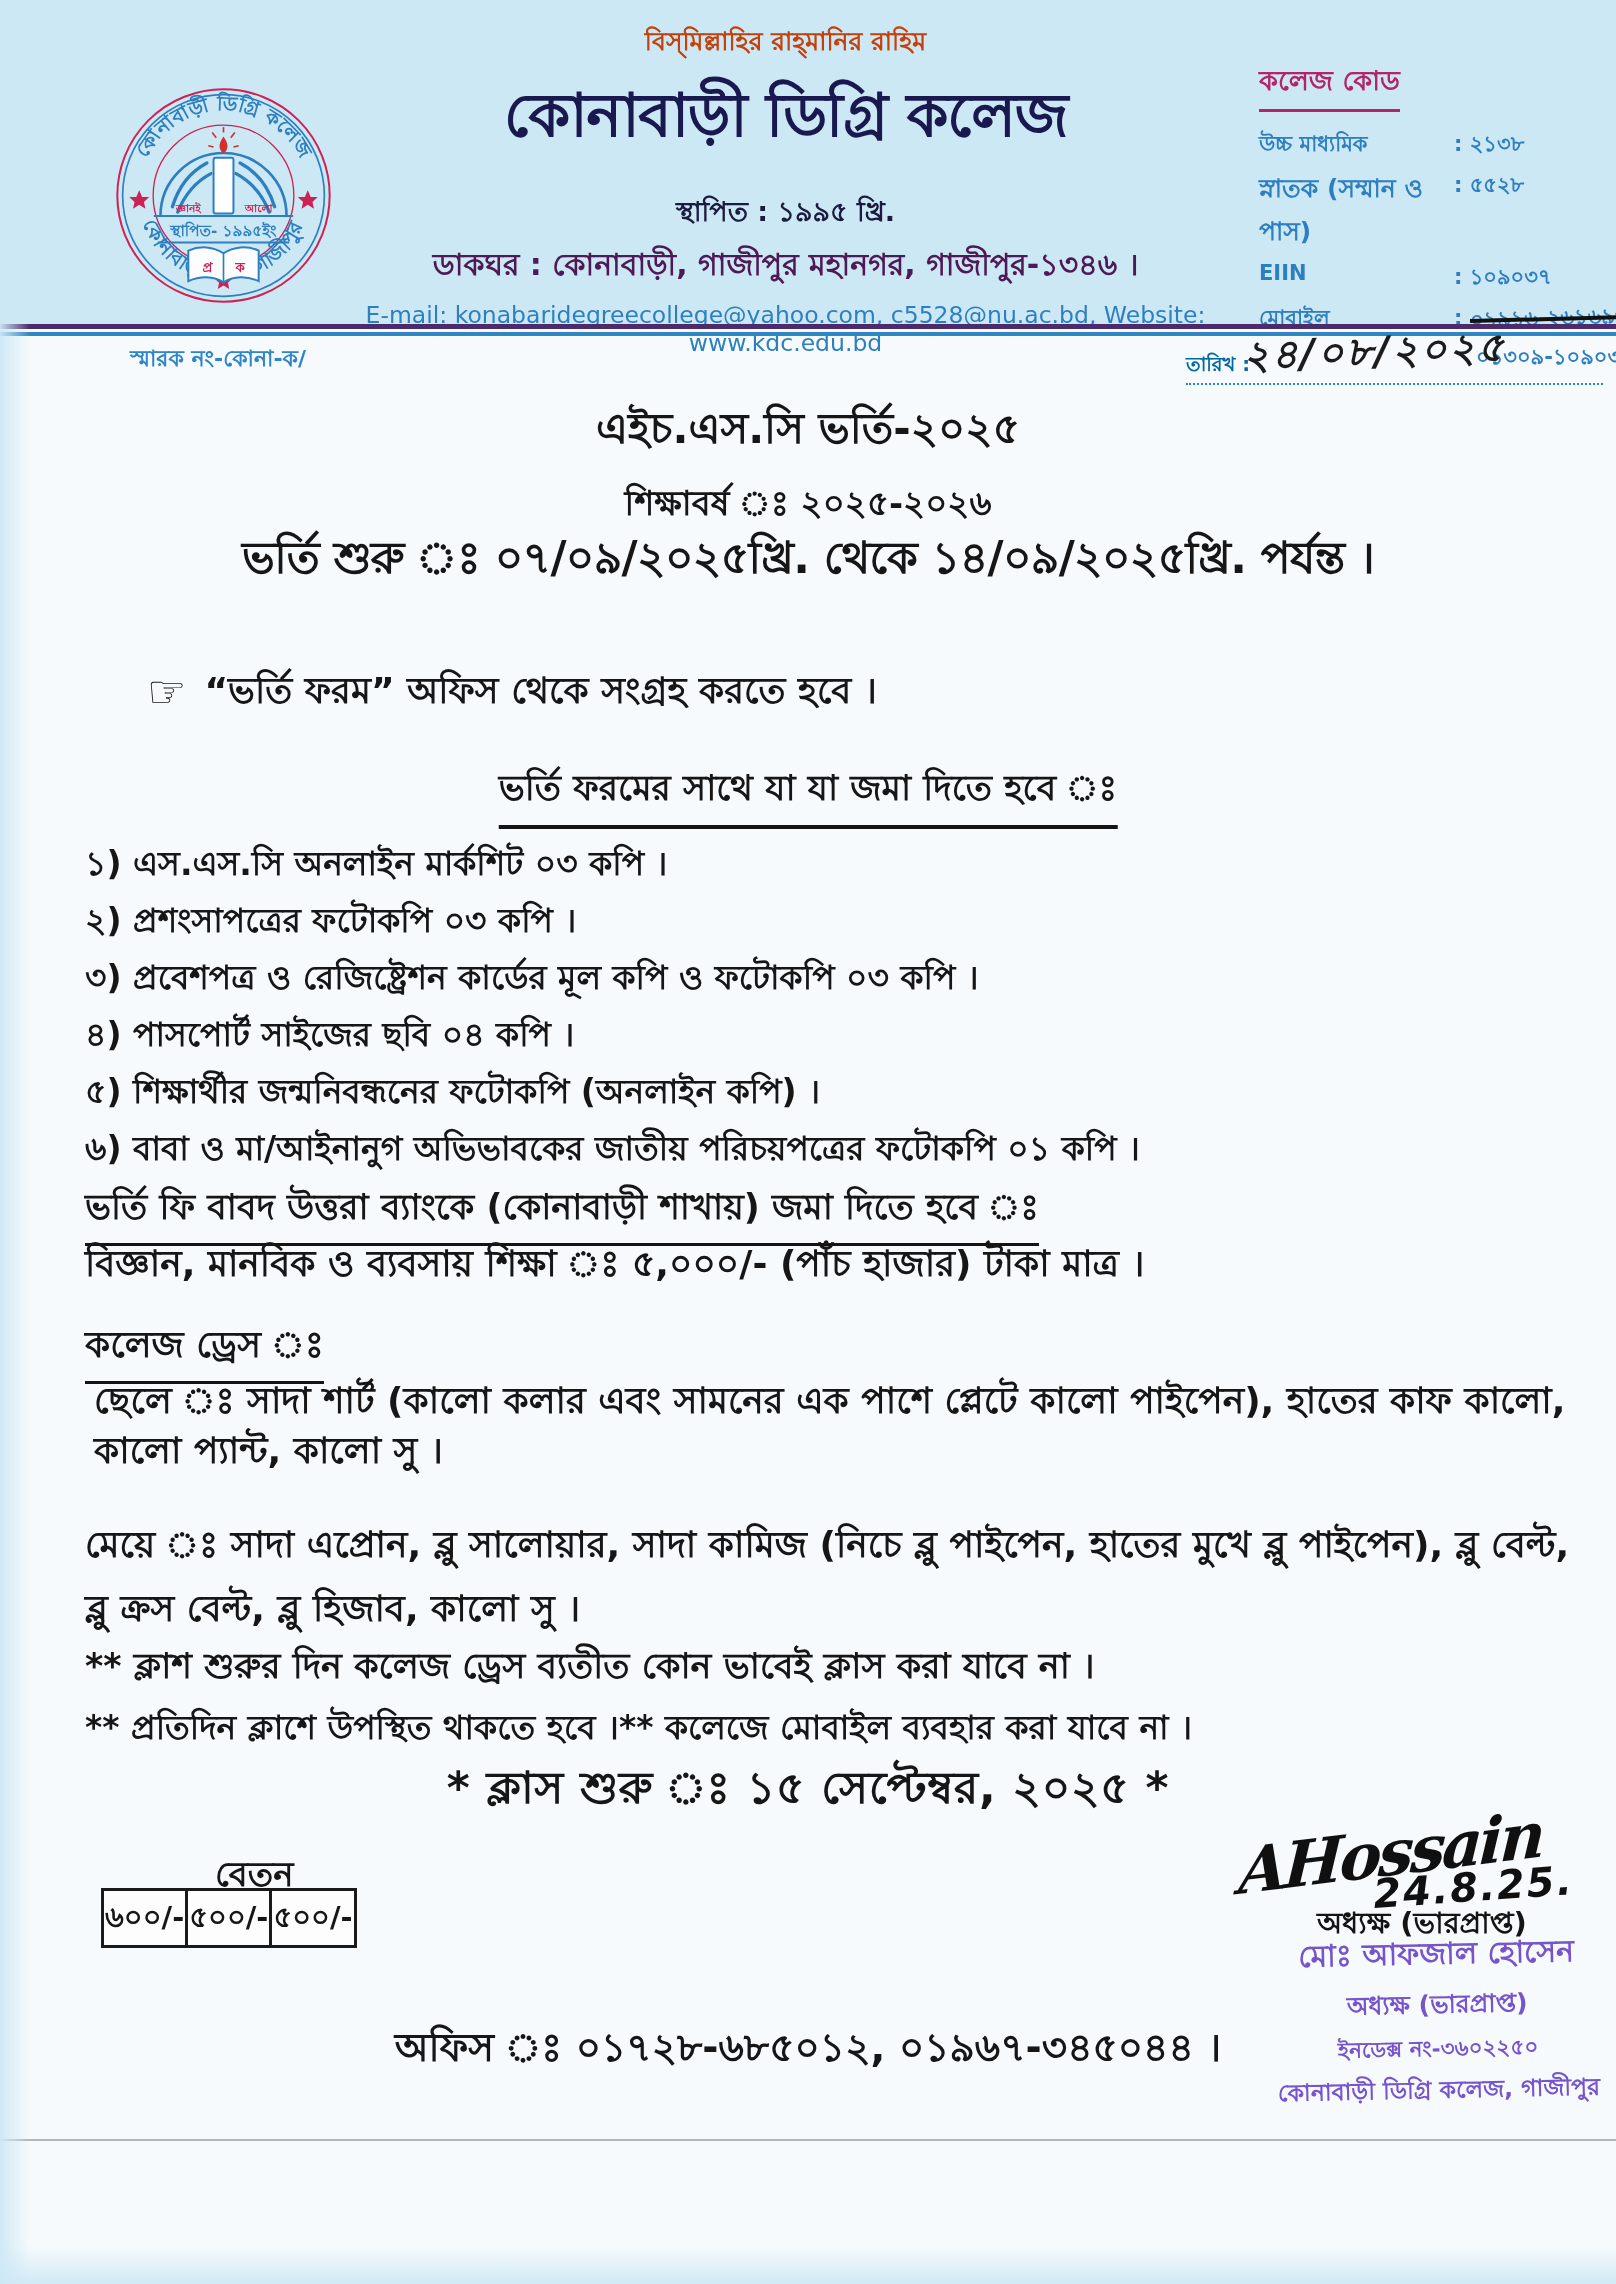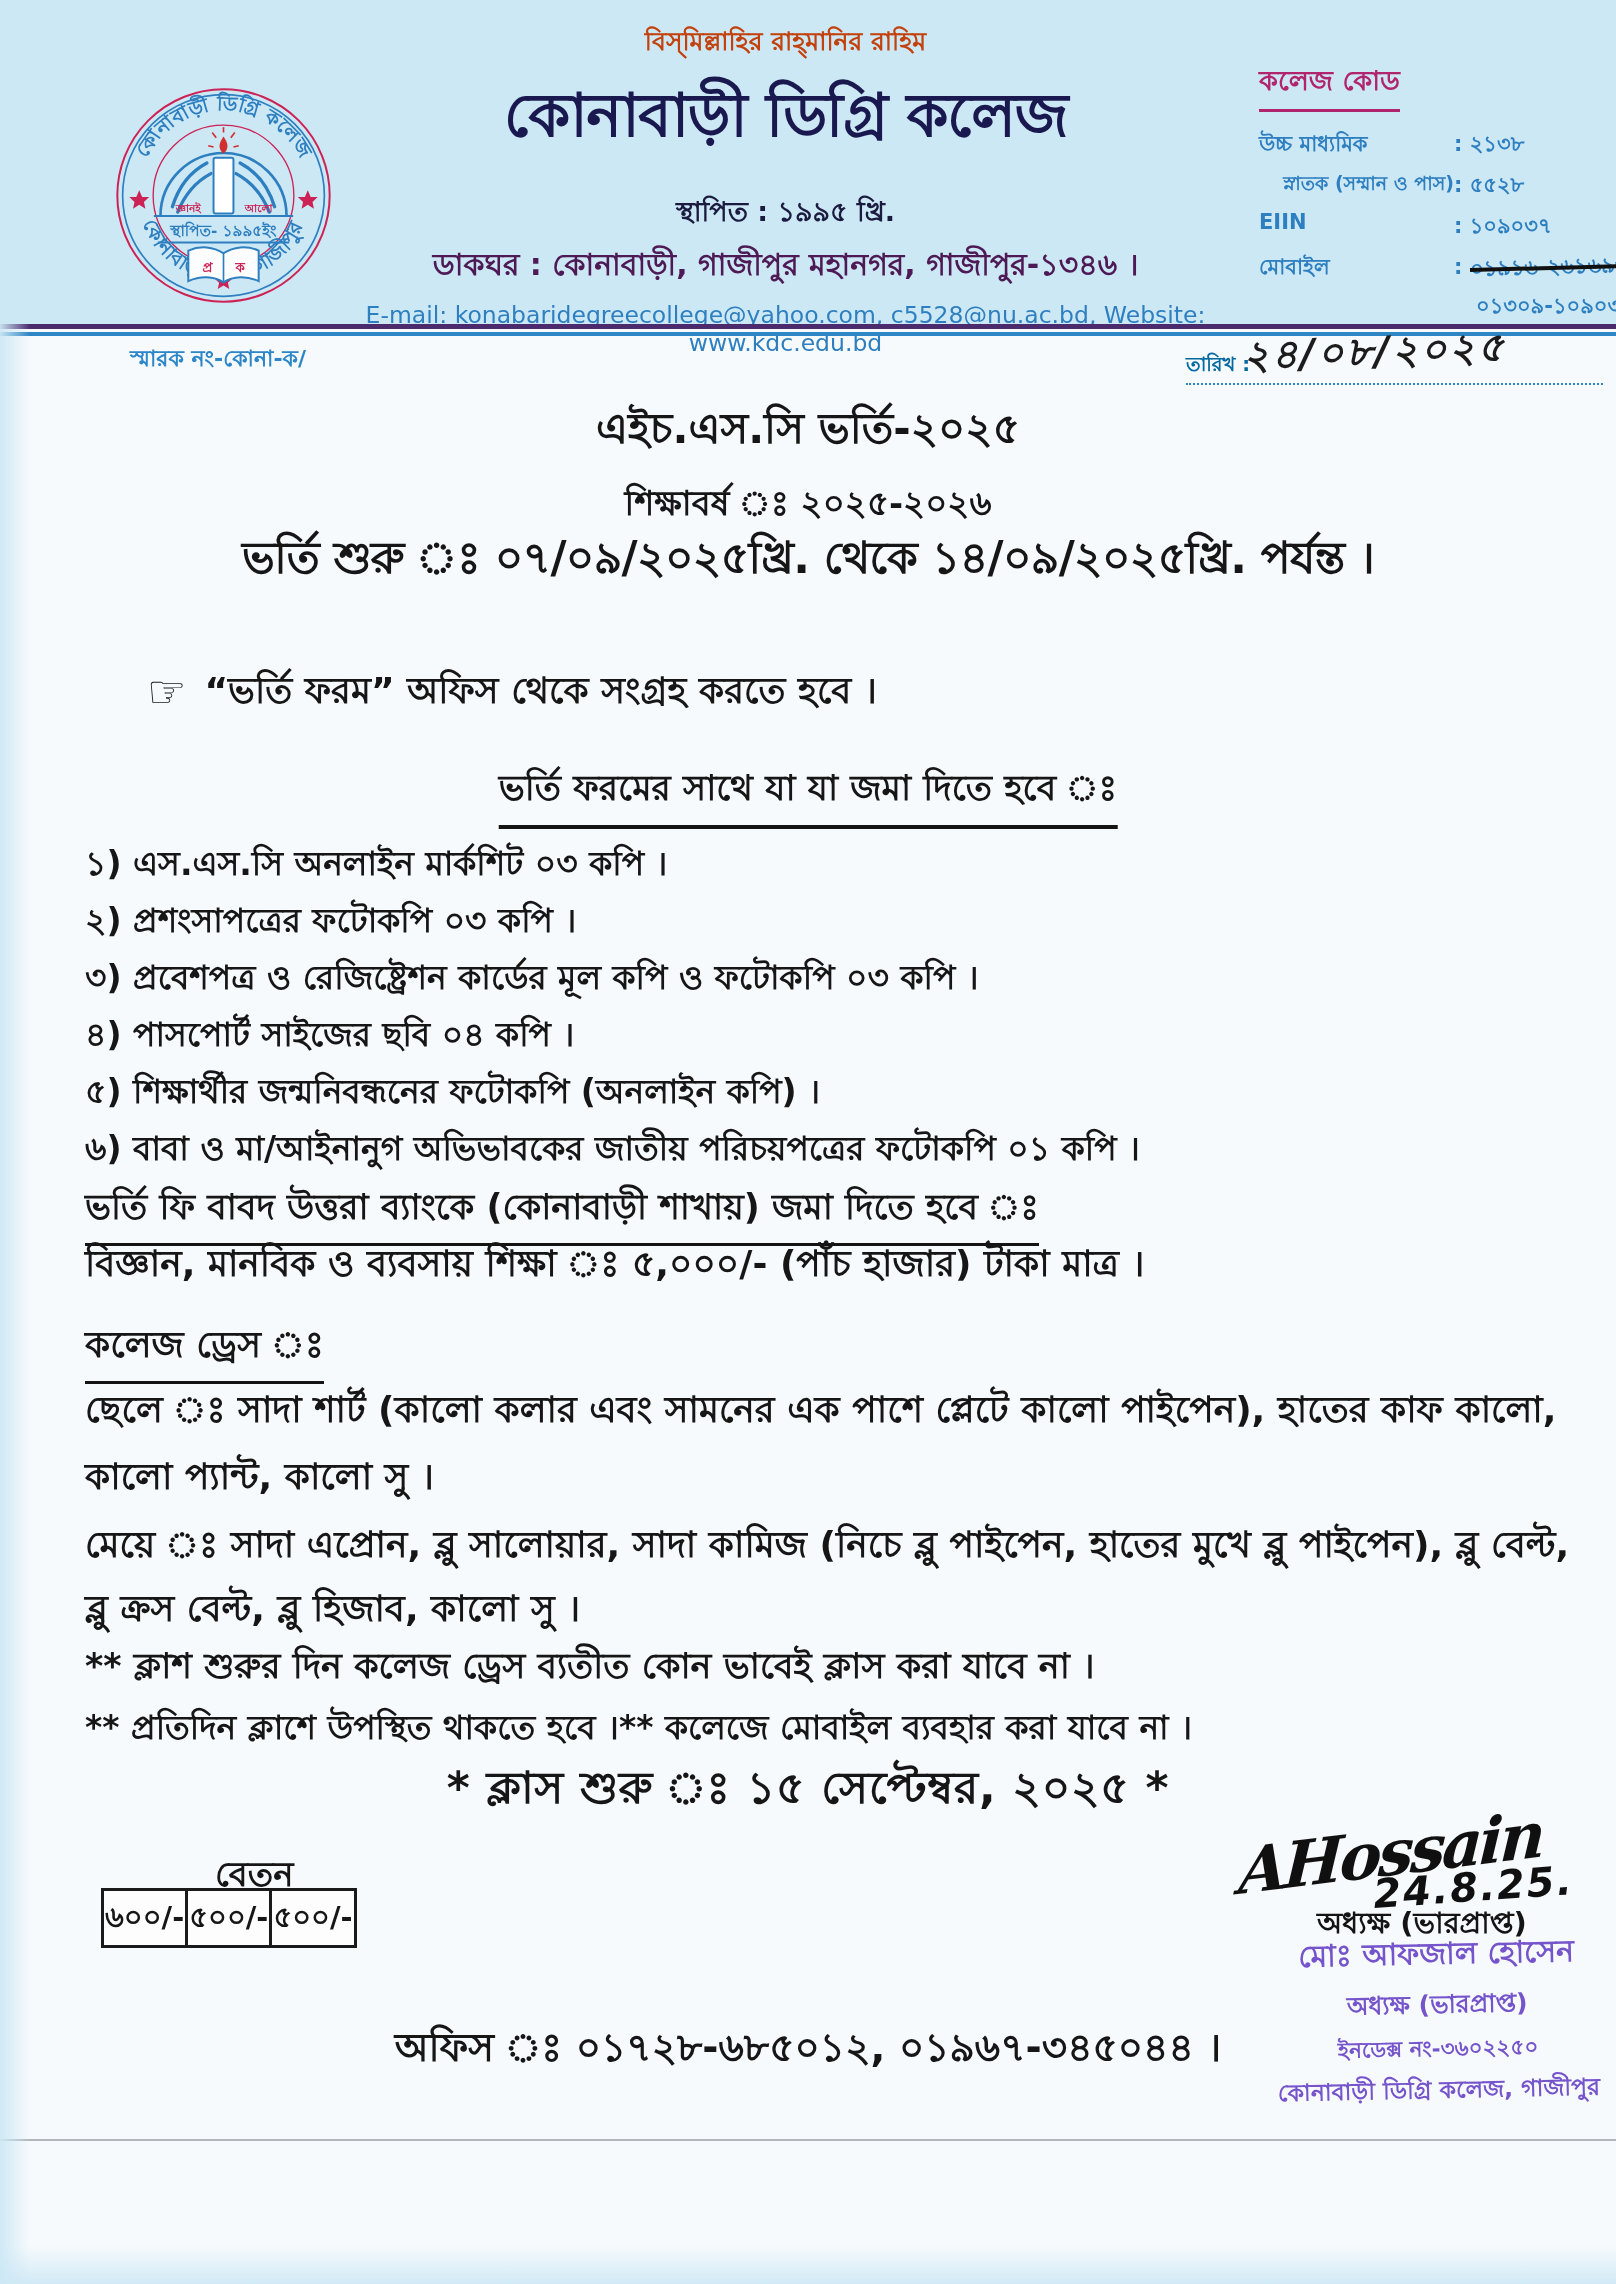--- a/index.html
+++ b/index.html
@@ -53,21 +53,21 @@
   .hand-icon { font-size:44px; margin-right:18px; vertical-align:-3.9px; }
   .req-title { top:761px; left:50%; transform:translateX(-50%); font-size:35px; font-weight:800;
                border-bottom:4.6px solid #141414; padding-bottom:5.2px; white-space:nowrap; }
   .req-list { top:835px; left:85px; right:39px; font-size:33px; font-weight:600; }
   .req-list > div { line-height:57px; }
   .fee-heading { top:1180px; left:85px; font-size:35px; font-weight:800;
                  border-bottom:3.9px solid #141414; padding-bottom:3.9px; }
   .fee-line { top:1236px; left:85px; font-size:36px; font-weight:700; }
   .dress-title { top:1317px; left:85px; font-size:36px; font-weight:800;
                  border-bottom:3.9px solid #141414; padding-bottom:3.9px; }
-  .boys  { top:1376px; left:85px; right:26px; font-size:36px; font-weight:600; line-height:67px; }
+  .boys  { top:1376px; left:94px; right:26px; font-size:36px; font-weight:600; line-height:50px; }
   .girls { top:1513px; left:85px; right:36px; font-size:36px; font-weight:600; line-height:64px; }
   .note1 { top:1639px; left:85px; font-size:35px; font-weight:700; }
   .note2 { top:1702px; left:85px; font-size:33px; font-weight:700; }
   .class-start { top:1755px; font-size:44px; font-weight:800; letter-spacing:0.7px; }
 
   .beton { top:1848px; left:215px; font-size:34px; font-weight:800;
            border-bottom:3.9px solid #141414; padding-bottom:2.6px; }
   .fee-table { position:absolute; top:1888px; left:101px; border-collapse:collapse; }
   .fee-table td { border:3.3px solid #1a1a1a; text-align:center; background:#fdfdfd; }
   .fee-table .hd td { width:264px; height:51px; font-size:29px; font-weight:800; }
@@ -172,21 +172,21 @@
       <div class="email">E-mail: konabaridegreecollege@yahoo.com, c5528@nu.ac.bd, Website: www.kdc.edu.bd</div>
     </div>
 
     <div class="code-box">
       <div class="code-title">কলেজ কোড</div>
       <div class="code-row">
         <span class="code-label">উচ্চ মাধ্যমিক</span>
         <span class="code-value">: ২১৩৮</span>
       </div>
       <div class="code-row">
-        <span class="code-label" style="font-size:19px;text-align:right;">স্নাতক (সম্মান ও পাস)</span>
+        <span class="code-label" style="font-size:25px;">স্নাতক (সম্মান ও পাস)</span>
         <span class="code-value">: ৫৫২৮</span>
       </div>
       <div class="code-row">
         <span class="code-label">EIIN</span>
         <span class="code-value">: ১০৯০৩৭</span>
       </div>
       <div class="code-row">
         <span class="code-label">মোবাইল</span>
         <span class="code-value">
           <span>:</span>

